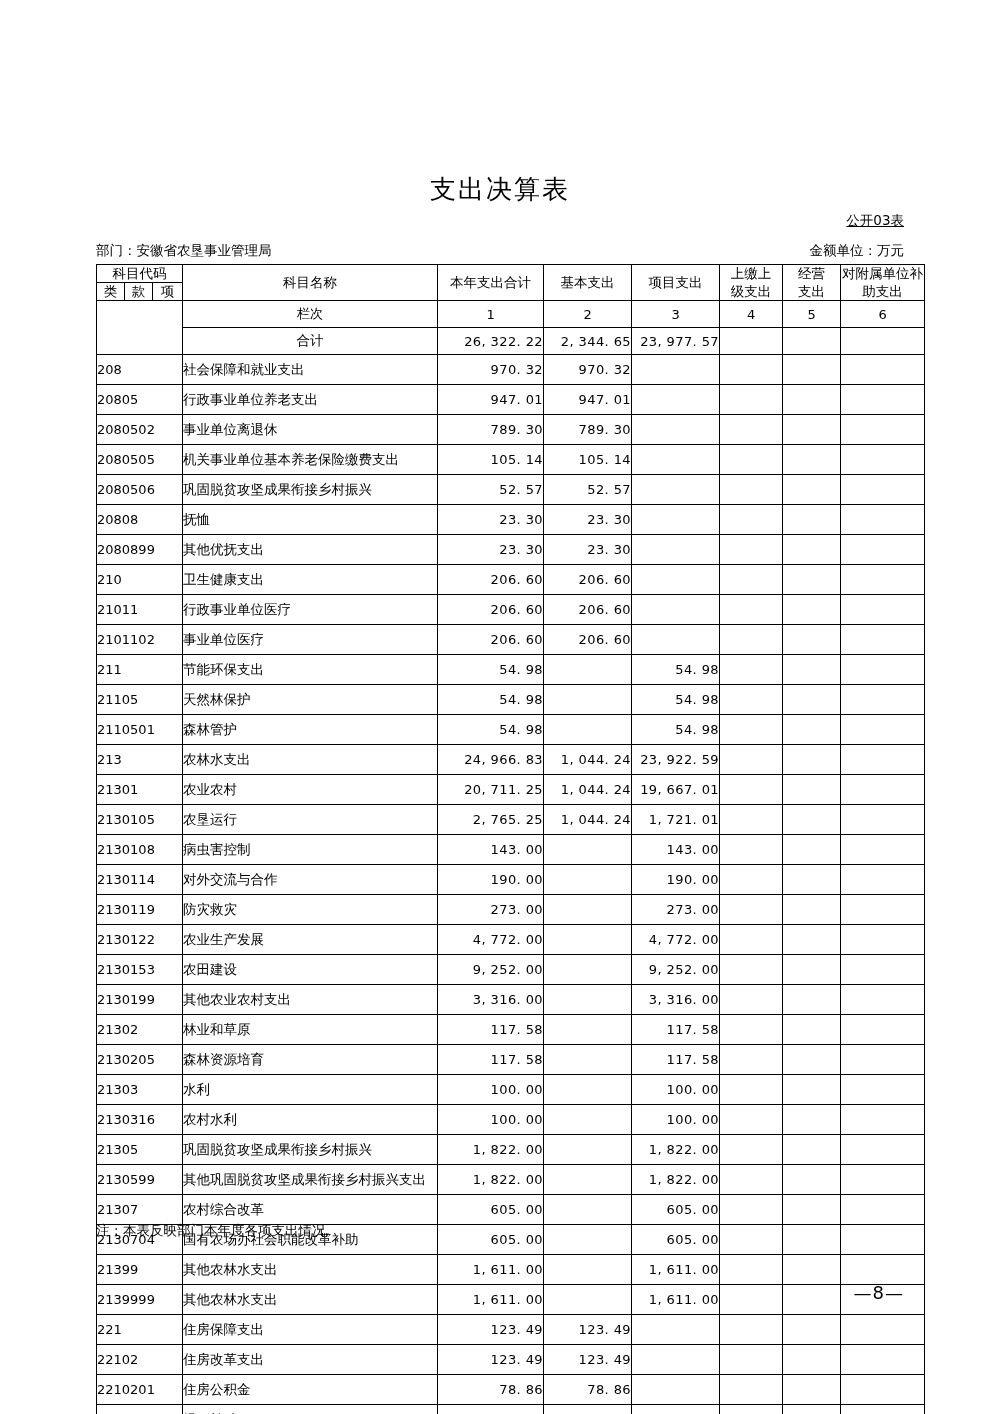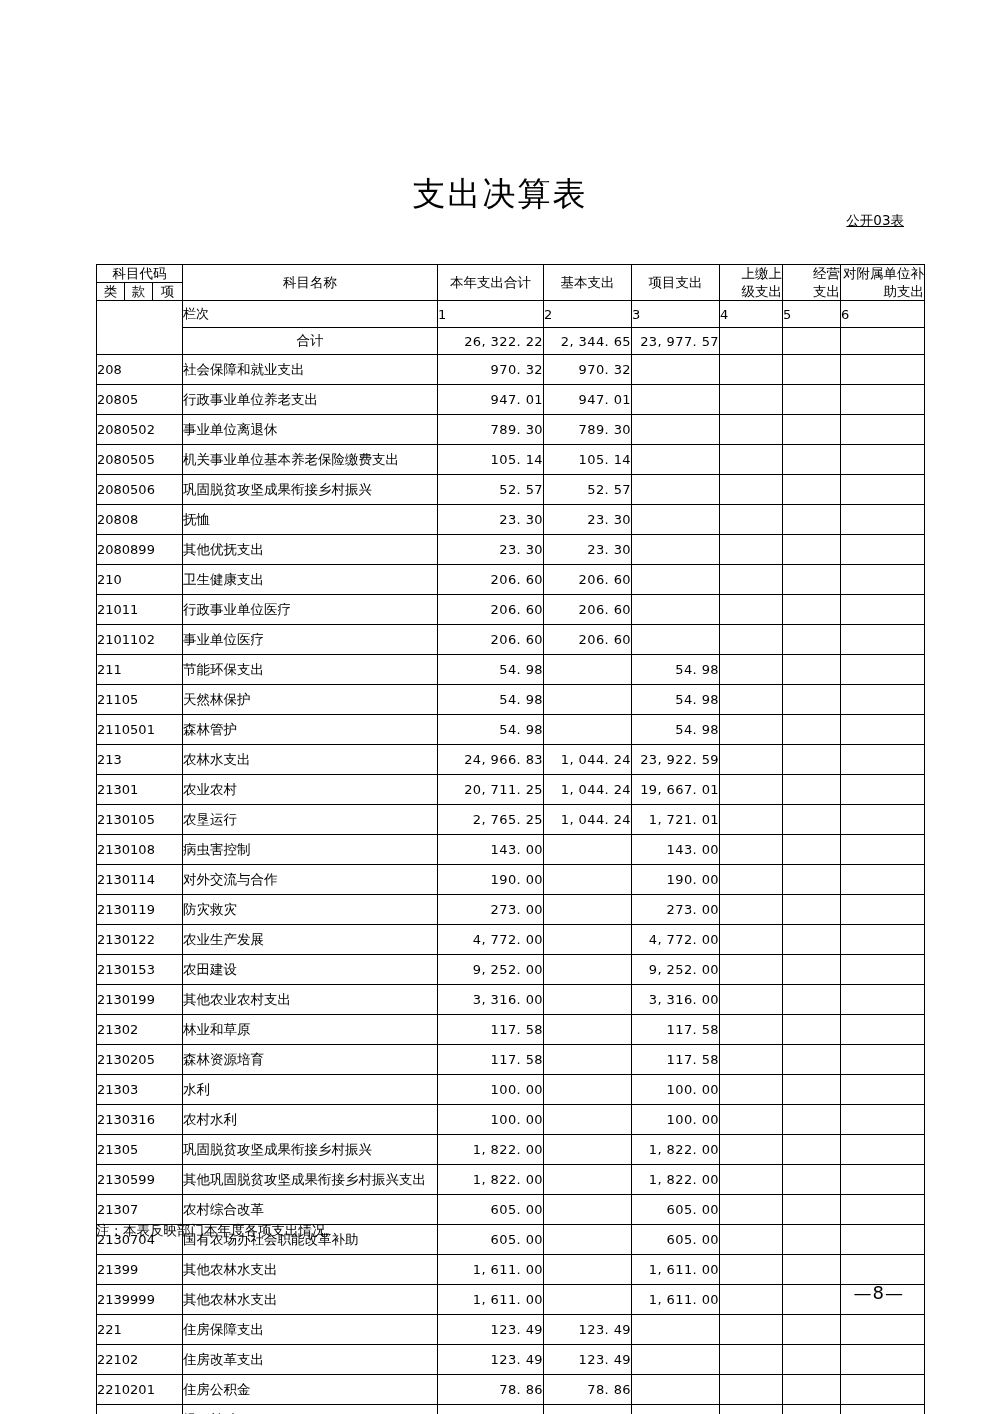--- a/index.html
+++ b/index.html
@@ -16,21 +16,21 @@
   }
   .page {
     position: relative;
     width: 1000px;
     height: 1414px;
     box-sizing: border-box;
     padding: 0;
   }
   .doc-title {
     text-align: center;
-    font-size: 33px;
+    font-size: 26px;
     font-weight: 500;
     letter-spacing: 2px;
     margin: 0;
     padding-top: 172px;
     font-family: Liberation Sans, sans-serif;
   }
   .sub-right {
     position: absolute;
     right: 96px;
     top: 212px;
@@ -66,24 +66,23 @@
     vertical-align: middle;
   }
   .h-cell {
     text-align: center;
     font-size: 13.5px;
     line-height: 1.25;
     padding: 4px 2px;
   }
   .h-cell.two-line {
     line-height: 1.3;
-    text-align: right;
   }
   .sub-head {
-    text-align: left;
+    text-align: center;
     font-size: 13px;
     height: 26px;
   }
   .row-code {
     text-align: left;
     padding-left: 8px;
     font-size: 13px;
     height: 29px;
   }
   .row-name {
@@ -123,20 +122,24 @@
 </style>
 </head>
 <body>
 
 <div class="page">
 
   <div class="doc-title">支出决算表</div>
 
   <div class="sub-right">公开03表</div>
 
+  <div class="meta-row">
+    <div class="meta-left">部门：安徽省农垦事业管理局</div>
+    <div class="meta-right">金额单位：万元</div>
+  </div>
 
   <table class="main">
     <colgroup>
       <col style="width:28px">
       <col style="width:28px">
       <col style="width:30px">
       <col style="width:255px">
       <col style="width:106px">
       <col style="width:88px">
       <col style="width:88px">

